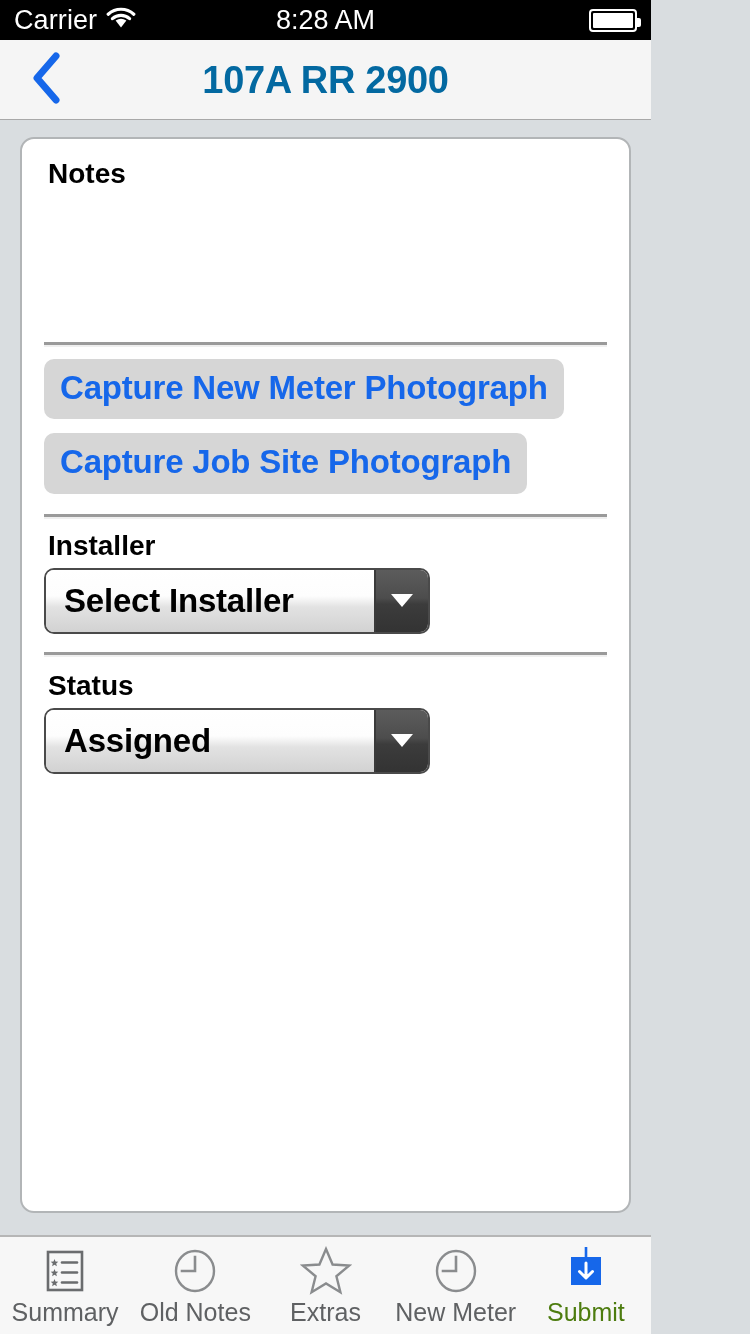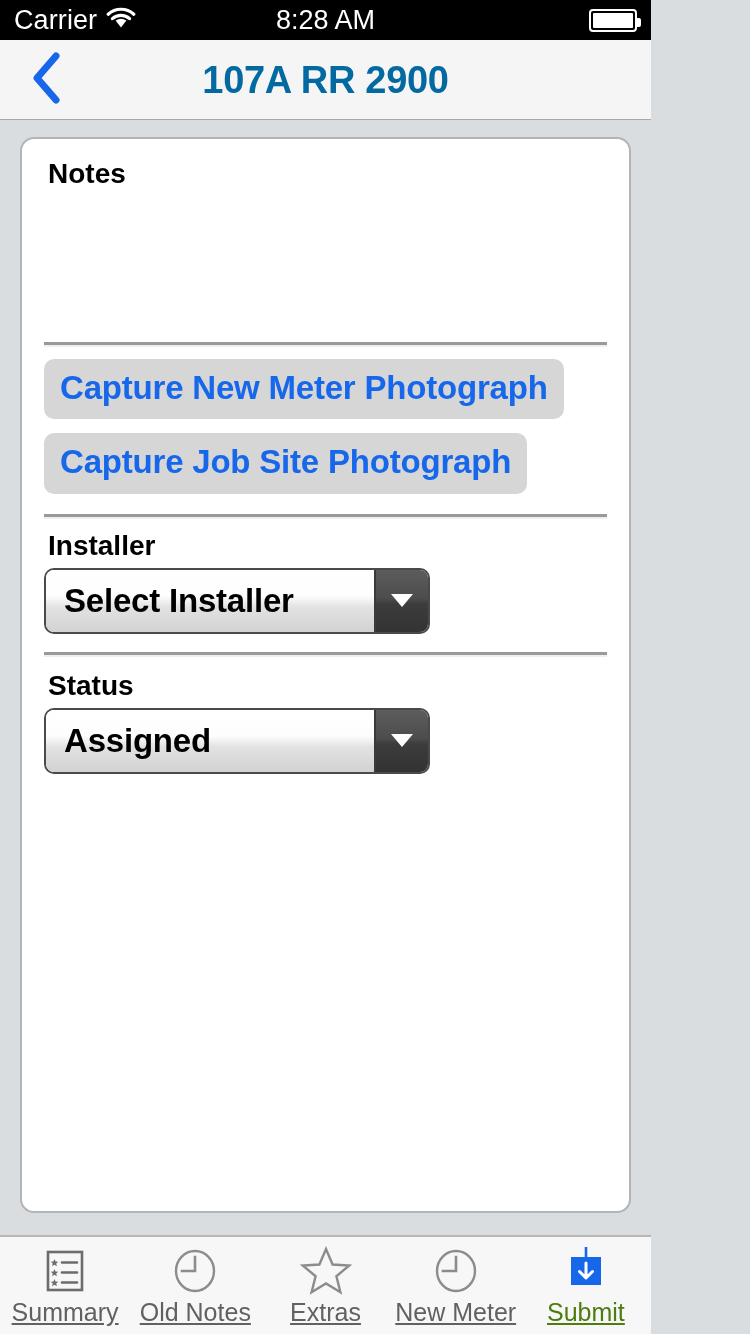--- a/index.html
+++ b/index.html
@@ -250,21 +250,20 @@
   .tab-icon {
     height: 48px;
     display: flex;
     align-items: center;
     justify-content: center;
   }
   .tab-label {
     font-size: 25px;
     color: #5f6163;
     line-height: 1;
-    text-decoration: underline;
   }
   .tab.active .tab-label { color: #4d7c0f; }
 </style>
 </head>
 <body>
 
 <div class="phone">
 
   <div class="statusbar">
     <div class="status-left">

